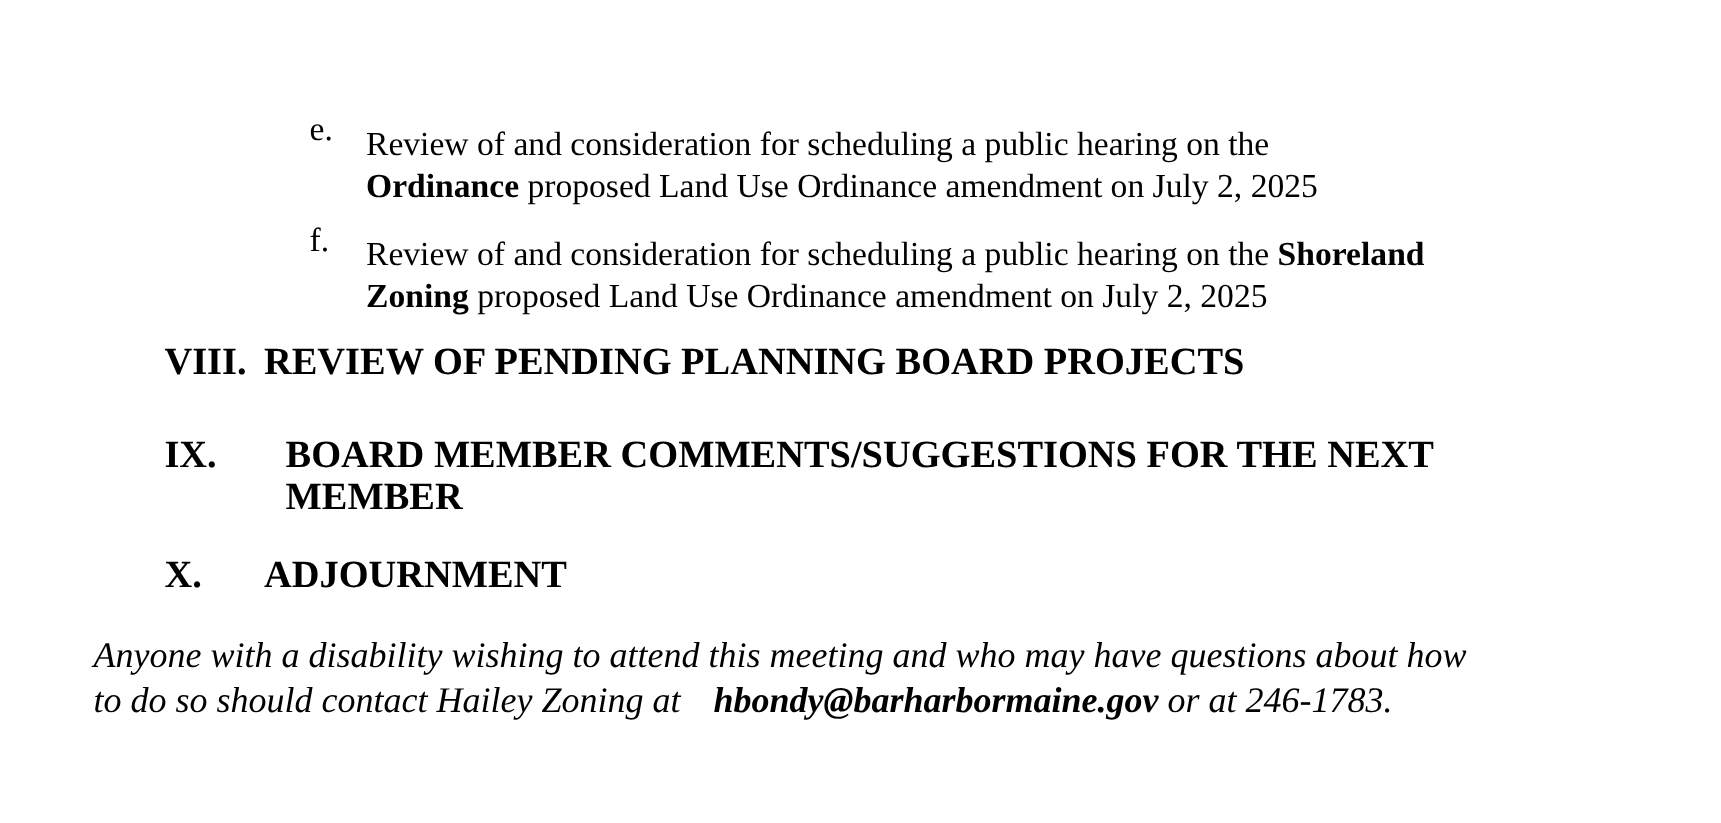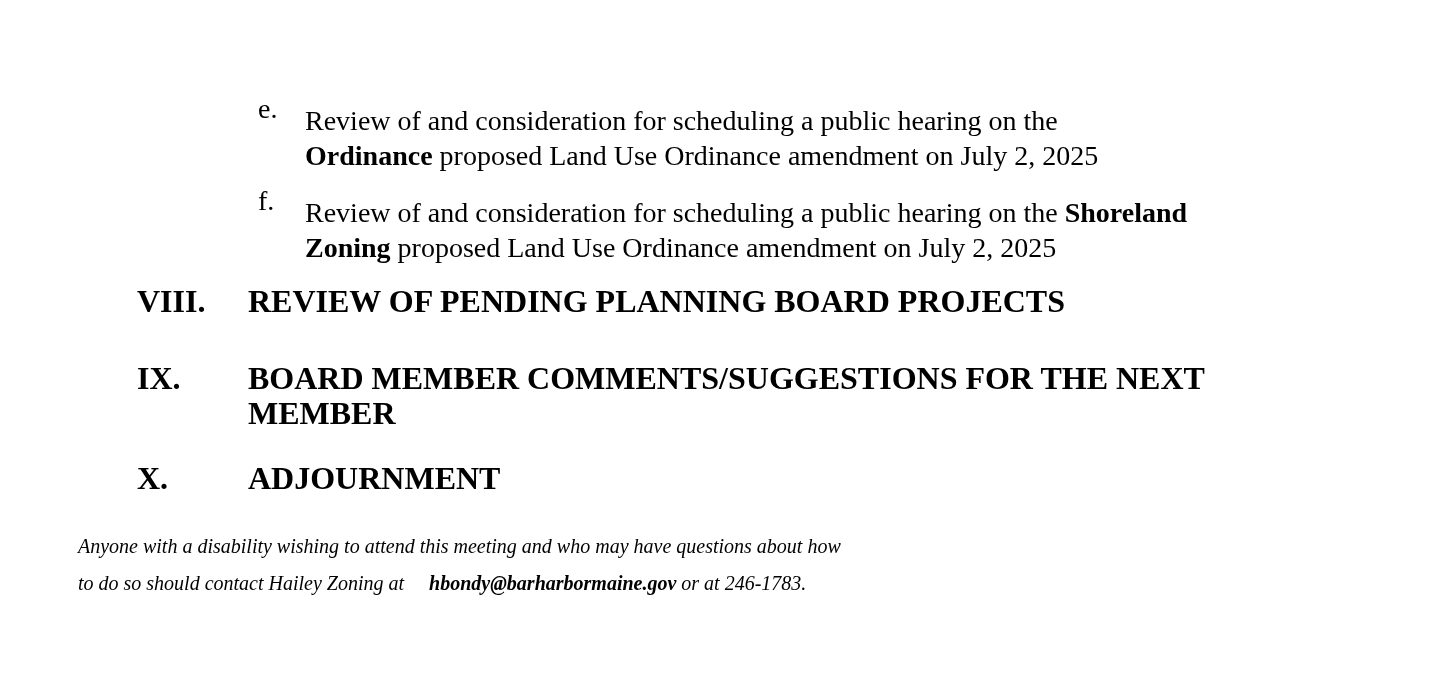--- a/index.html
+++ b/index.html
@@ -41,33 +41,32 @@
     font-size: 32px;
     line-height: 35px;
     font-weight: bold;
   }
   .section .numeral {
     flex: 0 0 83px;
     width: 83px;
   }
   .section .title {
     width: 1060px;
-    margin-left: 28px;
   }
   #section-viii { left: 137px; top: 284px; }
-  #section-ix   { left: 137px; top: 361px; }
+  #section-ix   { left: 137px; top: 361px; gap: 18px; }
   #section-x    { left: 137px; top: 461px; }
 
   
   .footer-note {
     position: absolute;
     left: 78px;
     top: 528px;
     width: 1330px;
-    font-size: 20px;
+    font-size: 30px;
     line-height: 37px;
     font-style: italic;
   }
   .footer-note b { font-weight: bold; margin-left: 20px; }
 </style>
 </head>
 <body>
 
 <div class="page">
 

